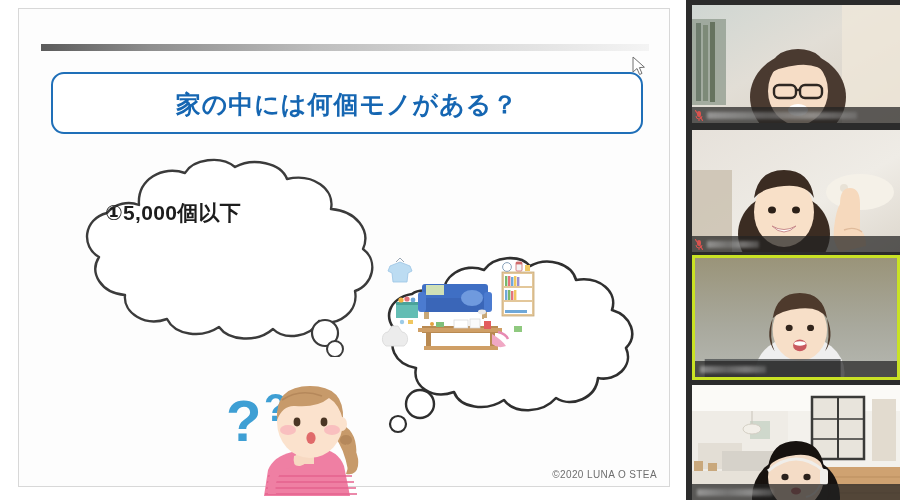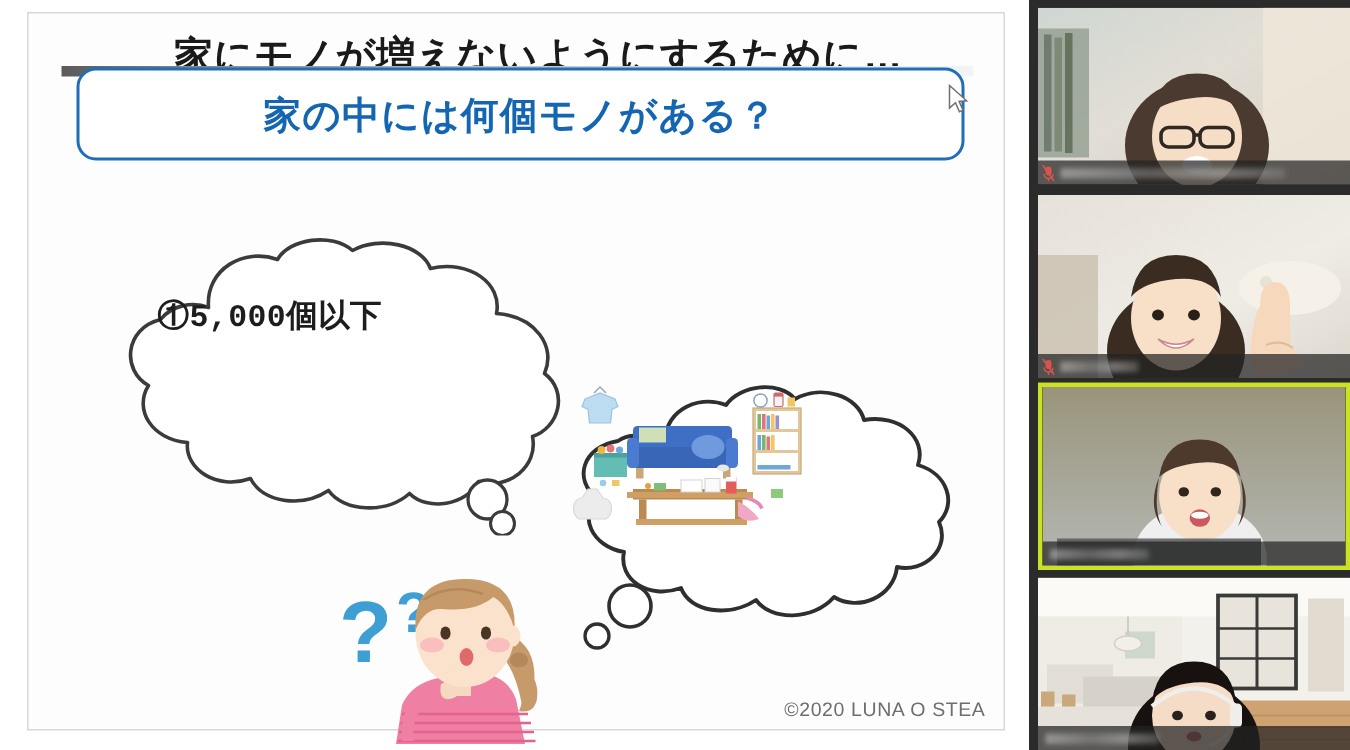--- a/index.html
+++ b/index.html
@@ -11,42 +11,42 @@
   #slide{position:absolute;left:18px;top:8px;width:652px;height:479px;background:#fdfdfd;
          border:1px solid #d8d8d8;box-sizing:border-box;}
 
   .slide-title{position:absolute;left:60px;top:10px;width:560px;height:36px;
       font-size:26px;font-weight:bold;color:#1a1a1a;letter-spacing:.5px;
       text-align:center;line-height:36px;white-space:nowrap;}
 
   .title-rule{position:absolute;left:22px;top:35px;width:608px;height:7px;
       background:linear-gradient(to right,#5b5b5b 0%,#8e8e8e 18%,#bdbdbd 45%,#d9d9d9 70%,#f4f4f4 100%);}
 
-  .q-box{position:absolute;left:32px;top:36px;width:592px;height:62px;
+  .q-box{position:absolute;left:32px;top:63px;width:592px;height:62px;
       border:2.5px solid #1f6fb8;border-radius:13px;background:#ffffff;box-sizing:border-box;}
   .q-box span{display:block;width:100%;height:100%;line-height:60px;text-align:center;
       font-size:25px;font-weight:bold;color:#1566b2;letter-spacing:1px;white-space:nowrap;}
 
   
   .cloud-left{position:absolute;left:48px;top:148px;width:320px;height:200px;}
   .cloud-left svg{position:absolute;inset:0;}
   .choices{position:absolute;left:38px;top:42px;width:250px;
-      font-size:21px;font-weight:bold;color:#1d1d1d;line-height:1.32;letter-spacing:.3px;font-family:Liberation Mono, monospace;}
+      font-size:21px;font-weight:bold;color:#1d1d1d;line-height:1.32;letter-spacing:.3px;}
   .choices div{white-space:nowrap;}
 
   
   .cloud-right{position:absolute;left:355px;top:245px;width:265px;height:180px;}
   .cloud-right > svg{position:absolute;inset:0;}
   .room{position:absolute;left:55px;top:34px;width:170px;height:100px;}
 
   
   .girl{position:absolute;left:205px;top:365px;width:165px;height:122px;}
   .qmarks{position:absolute;left:205px;top:370px;width:90px;height:90px;}
 
-  .copyright{position:absolute;right:12px;bottom:6px;font-size:13px;color:#6e6e6e;
+  .copyright{position:absolute;right:12px;bottom:6px;font-size:10px;color:#6e6e6e;
       letter-spacing:.4px;white-space:nowrap;}
 
   .cursor{position:absolute;left:632px;top:56px;width:14px;height:20px;pointer-events:none;}
 
   
   #panel{position:absolute;left:686px;top:0;width:214px;height:500px;background:#2b2b2b;}
   .tile{position:absolute;left:6px;width:208px;overflow:hidden;background:#111;}
   .tile .feed{position:absolute;inset:0;}
   .namebar{position:absolute;left:0;right:0;bottom:0;height:16px;
       background:rgba(35,35,35,.72);display:flex;align-items:center;gap:4px;padding:0 3px;box-sizing:border-box;}
@@ -57,21 +57,20 @@
   .tile.active{border:3px solid #c9e224;box-sizing:border-box;}
 </style>
 </head>
 <body>
 
 <div id="app">
 
   <div id="slide-region">
     <div id="slide">
 
-      <div class="slide-title">家にモノが増えないようにするために…</div>
       <div class="title-rule"></div>
 
       <div class="q-box">
         <span>家の中には何個モノがある？</span>
       </div>
 
       <div class="cloud-left">
         <svg viewBox="0 0 320 200" width="320" height="200">
           <path d="M72 48 C70 22 96 8 118 16 C126 2 154 -2 168 10 C186 0 214 6 220 22
                    C246 16 268 32 264 52 C290 54 304 74 296 92 C312 104 306 128 288 134

